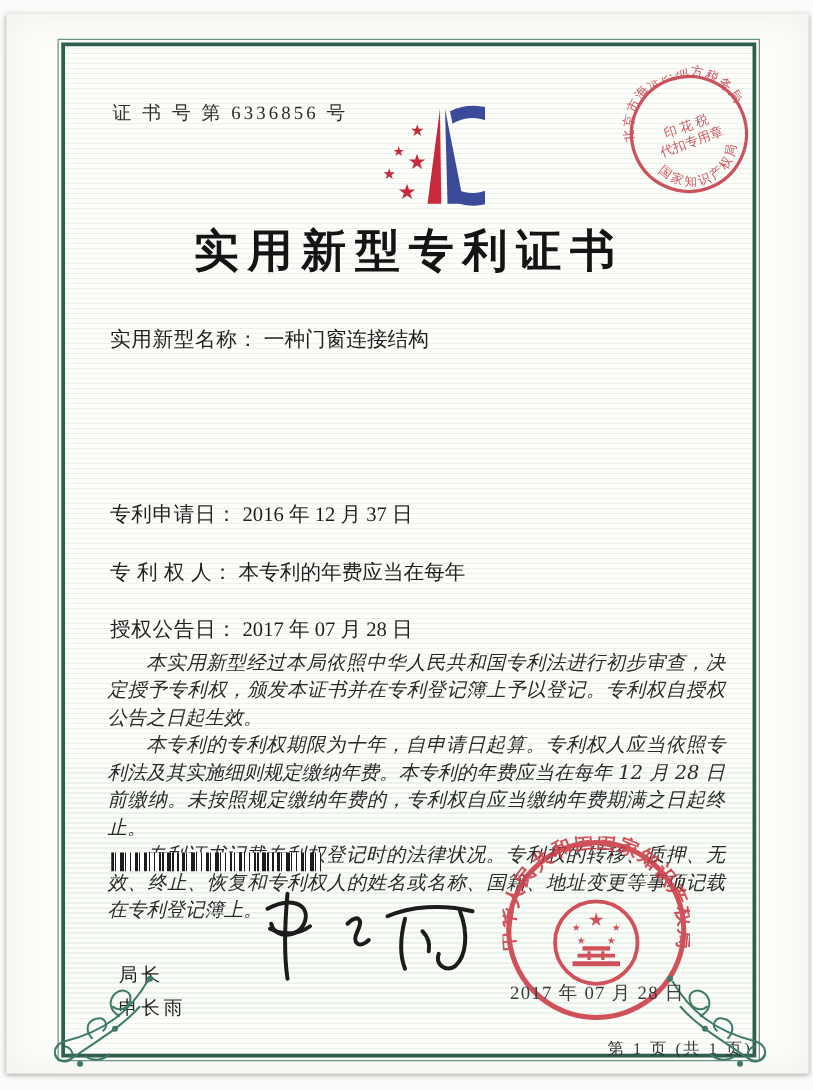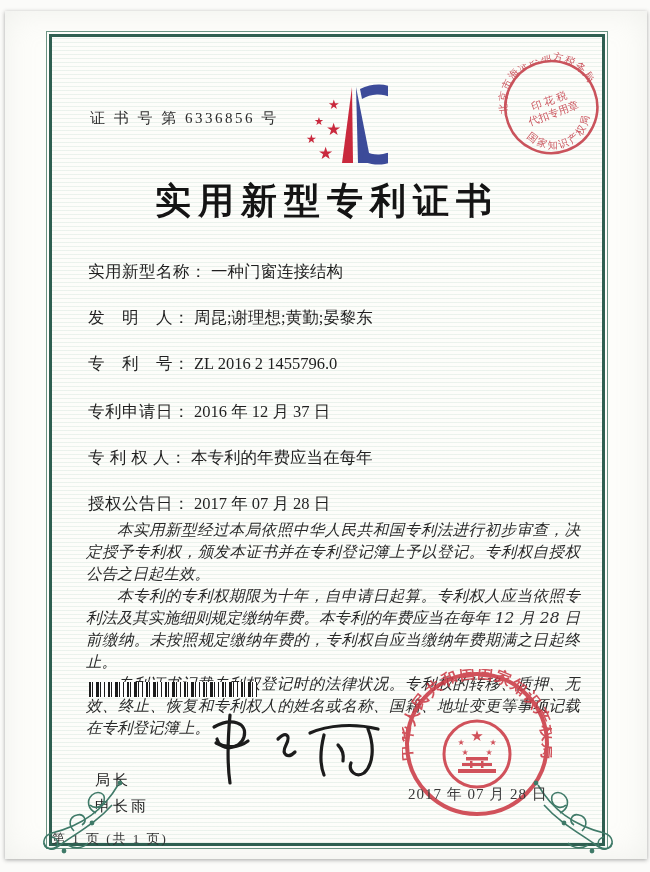--- a/index.html
+++ b/index.html
@@ -20,21 +20,21 @@
   }
   .frame-inner{
     position:relative;width:100%;height:100%;
     border:3px solid #2f5f51;
     box-sizing:border-box;
     background:
       repeating-linear-gradient(0deg, rgba(120,176,152,.14) 0 1px, rgba(255,255,255,0) 1px 4px);
   }
   .abs{position:absolute;}
   .cert-number{
-    left:38px;top:72px;font-size:15px;letter-spacing:2.5px;color:#2c2c2c;
+    left:38px;top:44px;font-size:15px;letter-spacing:2.5px;color:#2c2c2c;
   }
   .logo{left:224px;top:36px;}
   .tax-stamp{left:450px;top:20px;transform:rotate(-20deg);opacity:.88;}
   .title{
     left:0;right:0;top:140px;text-align:center;
     font-size:36px;font-weight:700;letter-spacing:7px;color:#141414;
     font-family:"DejaVu Serif","Liberation Serif",serif;
   }
   .field{left:36px;font-size:16.5px;color:#1f1f1f;white-space:nowrap;}
   .field .lbl{letter-spacing:.5px;}
@@ -54,21 +54,21 @@
       #1c1c1c 0 2px,#fff 2px 3px,#1c1c1c 3px 4px,#fff 4px 7px,
       #1c1c1c 7px 10px,#fff 10px 11px,#1c1c1c 11px 12px,#fff 12px 15px,
       #1c1c1c 15px 16px,#fff 16px 19px);
   }
   .signer{left:43px;font-size:15px;letter-spacing:3px;color:#222;
     font-family:Liberation Serif, serif;font-weight:500;margin-top:44px;}
   .signer-title{top:690px;} .signer-name{top:716px;}
   .signature{left:140px;top:668px;}
   .office-stamp{left:350px;top:632px;opacity:.88;}
   .stamp-date{left:356px;top:748px;font-size:15px;letter-spacing:1px;color:#3a3a3a;z-index:5;}
-  .footer{left:0;right:0;top:793px;text-align:left;font-size:13px;letter-spacing:2px;color:#333;}
+  .footer{left:0;right:0;top:793px;text-align:right;font-size:13px;letter-spacing:2px;color:#333;}
   .flourish{color:#3f7a68;}
   .flourish-left{left:-14px;top:742px;}
   .flourish-right{right:-16px;top:742px;transform:scaleX(-1);}
 </style>
 </head>
 <body>
 
 <div class="paper">
   <div class="frame">
     <div class="frame-inner">
@@ -106,26 +106,20 @@
             <textPath href="#taxBottom" startOffset="50%" text-anchor="middle">国家知识产权局</textPath>
           </text>
         </svg>
       </div>
 
       <div class="abs field f0">
         <span class="lbl">实用新型名称：</span><span class="val">一种门窗连接结构</span>
       </div>
 
       <div class="abs title">实用新型专利证书</div>
-      <div class="abs field f1">
-        <span class="lbl">发　明　人：</span><span class="val">周昆;谢理想;黄勤;晏黎东</span>
-      </div>
-      <div class="abs field f2">
-        <span class="lbl">专　利　号：</span><span class="val">ZL 2016 2 1455796.0</span>
-      </div>
       <div class="abs field f3">
         <span class="lbl">专利申请日：</span><span class="val">2016 年 12 月 37 日</span>
       </div>
       <div class="abs field f4">
         <span class="lbl">专 利 权 人：</span><span class="val">本专利的年费应当在每年</span>
       </div>
       <div class="abs field f5">
         <span class="lbl">授权公告日：</span><span class="val">2017 年 07 月 28 日</span>
       </div>
 

